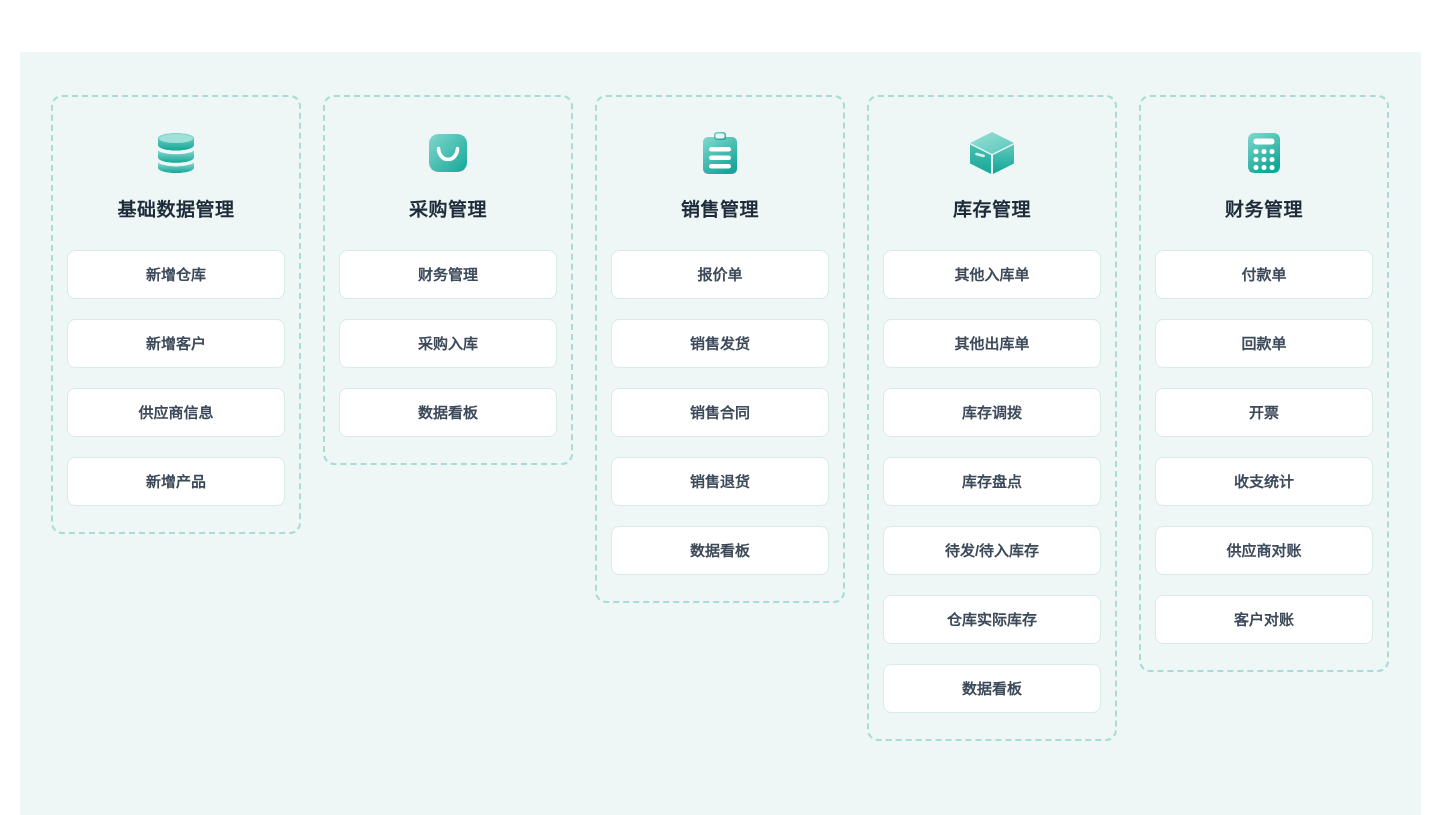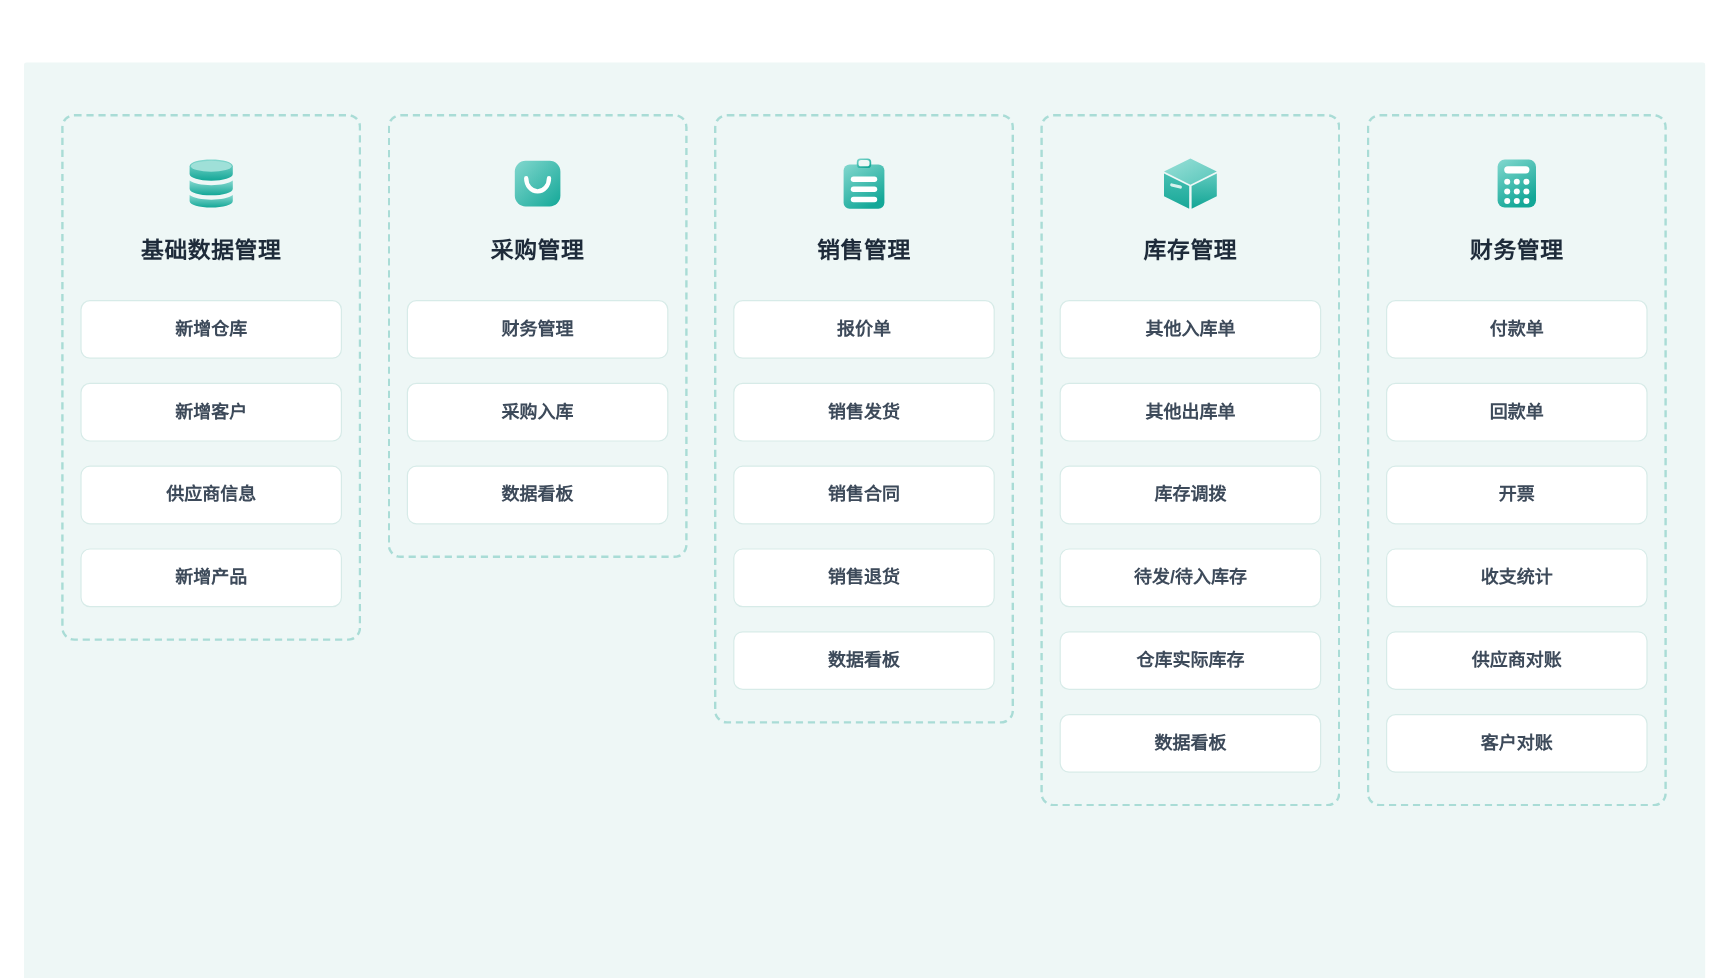--- a/index.html
+++ b/index.html
@@ -192,20 +192,21 @@
     <path d="M4 17.5 25 28v19L4 36.5z" fill="url(#gX2)"></path>
     <path d="M48 17.5 27 28v19l21-10.5z" fill="url(#gX3)"></path>
     <rect x="9.5" y="25.5" width="10" height="2.6" rx="1.3" fill="#d7f1ed" transform="rotate(14 9.5 25.5)"></rect>
   </svg>
 </span>
         <div class="col-title">库存管理</div>
         <div class="col-items">
           <div class="item-btn">其他入库单</div>
           <div class="item-btn">其他出库单</div>
           <div class="item-btn">库存调拨</div>
+          <div class="item-btn">库存盘点</div>
           <div class="item-btn">待发/待入库存</div>
           <div class="item-btn">仓库实际库存</div>
           <div class="item-btn">数据看板</div>
         </div>
       </div>
       <div class="module-col">
         <span class="col-icon">
   <svg viewBox="0 0 52 52" xmlns="http://www.w3.org/2000/svg">
     <defs>
       <linearGradient id="gK" x1="0" y1="0" x2="0.5" y2="1">

